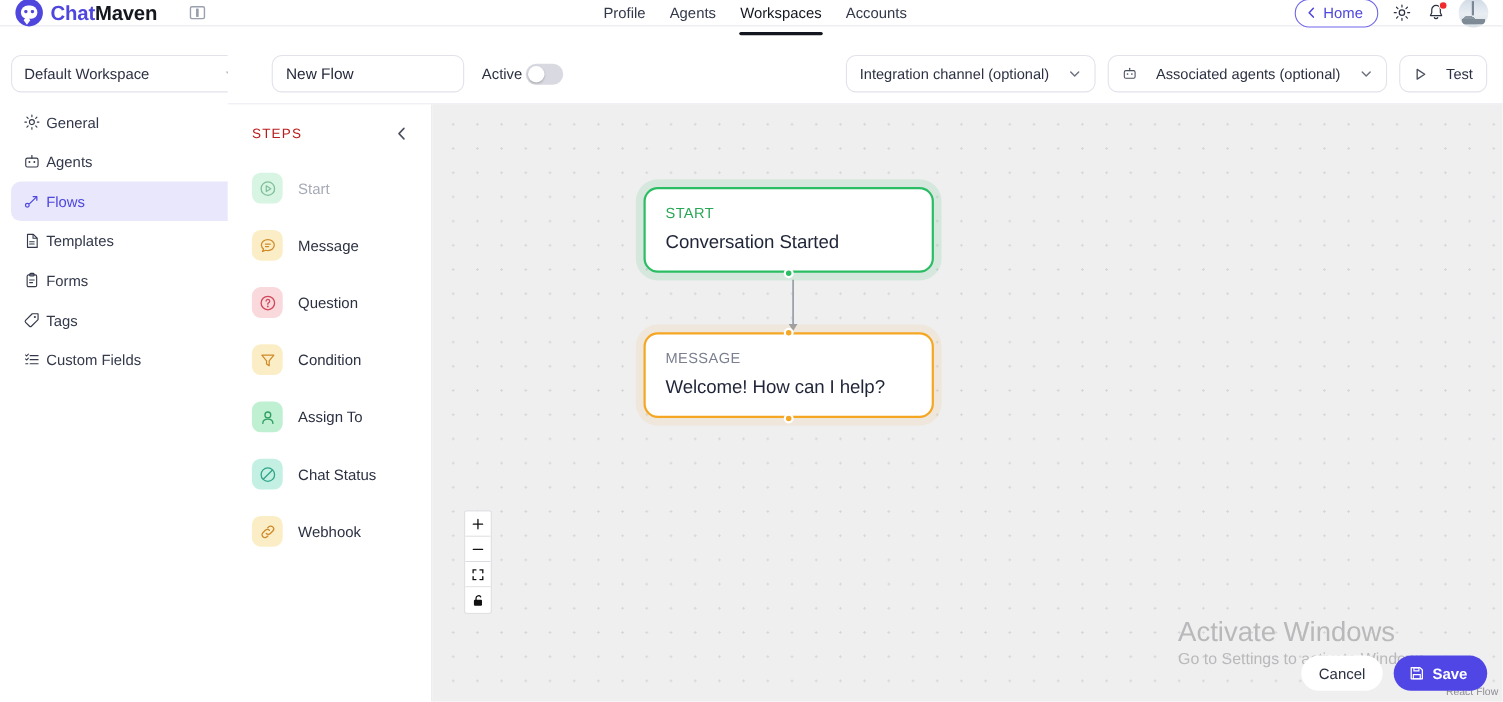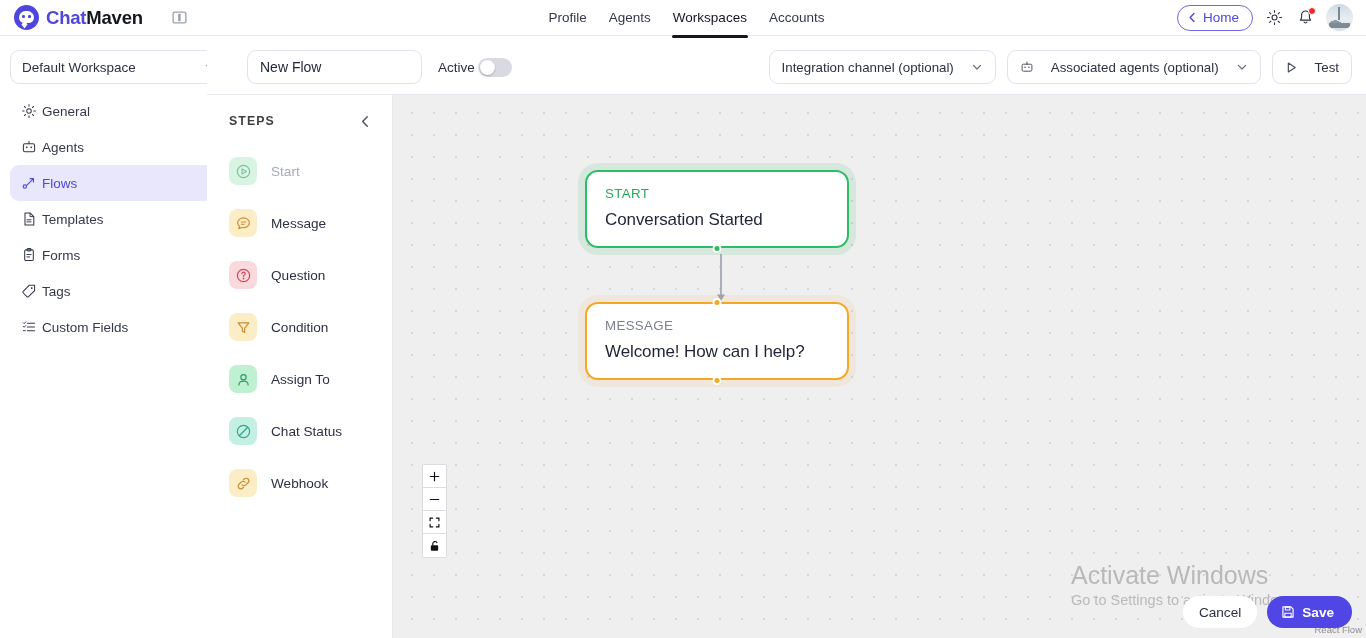--- a/index.html
+++ b/index.html
@@ -7,21 +7,21 @@
     width: 1366px; height: 638px;
     font-family: "Liberation Sans", sans-serif;
     background: #ffffff;
     overflow: hidden;
     color: #1f2437;
   }
   .app { position: relative; width: 1366px; height: 638px; }
 
   
   .topbar {
-    position: absolute; left: 0; top: 0; width: 1366px; height: 36px;
+    position: absolute; left: 0; top: 0; width: 1366px; height: 24px;
     border-bottom: 1px solid #e8e8ee; background: #fff;
     display: flex; align-items: center;
   }
   .brand { display: flex; align-items: center; gap: 7px; padding-left: 14px; width: 162px; }
   .logo-mark {
     width: 25px; height: 25px; border-radius: 50%;
     background: #4e46dd; position: relative; flex: none;
   }
   .logo-mark .face {
     position: absolute; left: 5px; top: 6px; width: 15px; height: 12px;
@@ -133,21 +133,21 @@
 
   
   .steps {
     position: absolute; left: 207px; top: 95px; width: 186px; height: 543px;
     background: #fff; border-right: 1px solid #e8e8ee; padding: 18px 0 0 0; overflow: hidden;
   }
   .steps-head {
     display: flex; align-items: center; justify-content: space-between;
     padding: 0 19px 0 22px; margin-bottom: 23px;
   }
-  .steps-title { font-size: 12.3px; letter-spacing: 1.1px; color: #404040; font-weight: 700; }
+  .steps-title { font-size: 12.3px; letter-spacing: 1.1px; color: #b91c1c; font-weight: 400; }
   .collapse-btn { cursor: pointer; width: 16px; height: 16px; display: flex; align-items: center; justify-content: center; }
   .step-row {
     display: flex; align-items: center; gap: 14px; height: 38px; padding: 0 22px; margin-bottom: 14px; cursor: pointer;
   }
   .step-row.disabled { cursor: default; }
   .step-ic {
     width: 28px; height: 28px; border-radius: 8px; flex: none;
     display: flex; align-items: center; justify-content: center;
   }
   .step-label { font-size: 13.6px; color: #2c3142; }

